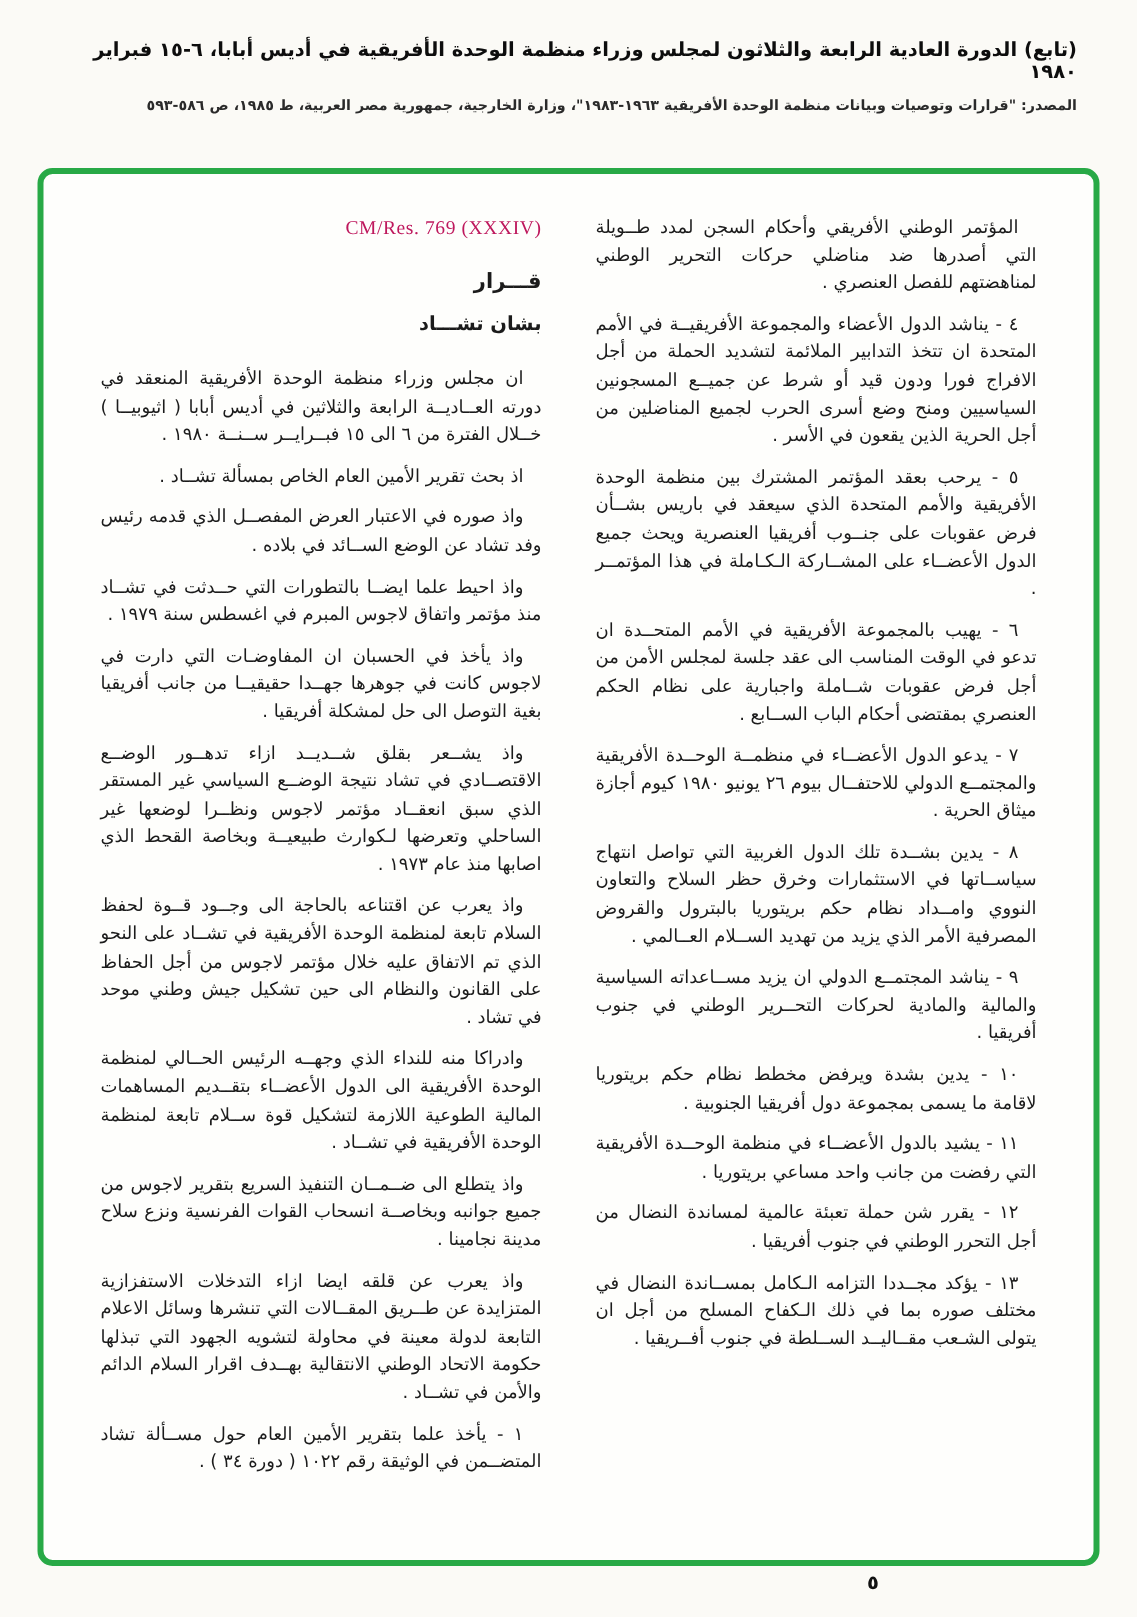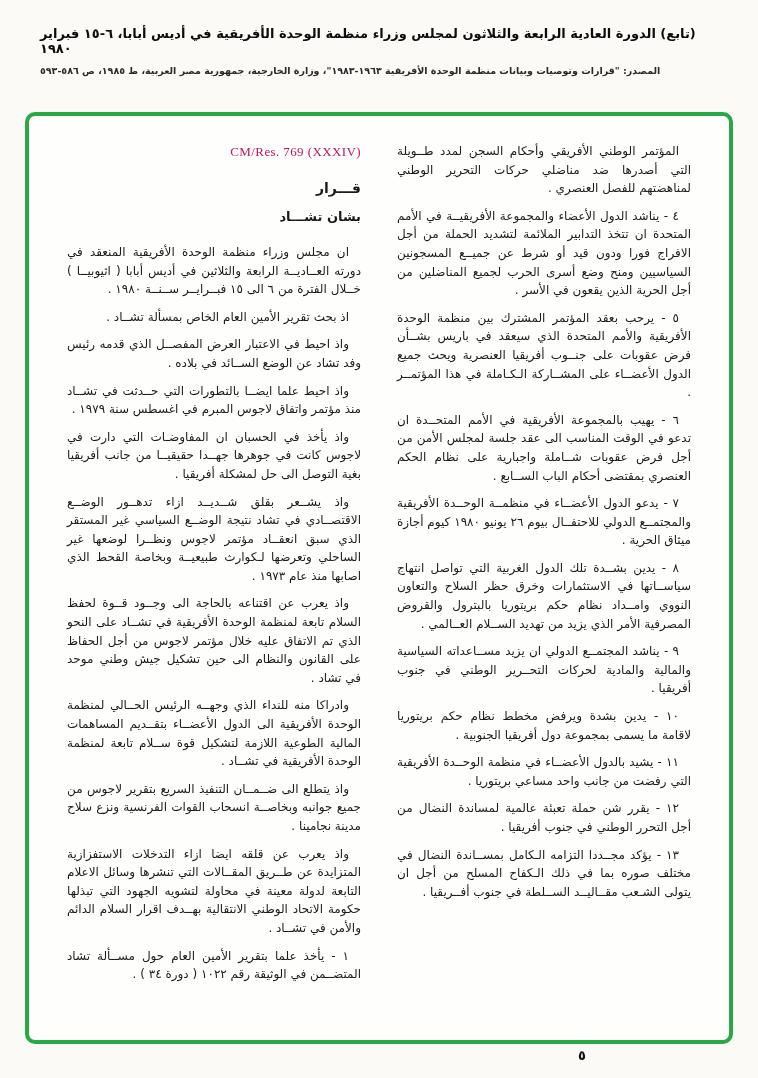--- a/index.html
+++ b/index.html
@@ -6,21 +6,21 @@
   html, body { width: 758px; height: 1078px; }
   body {
     position: relative;
     background: #fbfaf6;
     font-family: "DejaVu Sans", "Liberation Sans", sans-serif;
     color: #161616;
     overflow: hidden;
   }
   .page-header {
     direction: rtl;
-    text-align: left;
+    text-align: right;
     padding: 26px 40px 0 40px;
   }
   .header-line1 {
     font-size: 13px;
     font-weight: bold;
     letter-spacing: 0.2px;
     color: #0d0d0d;
   }
   .header-line2 {
     margin-top: 9px;
@@ -127,21 +127,21 @@
     <section class="col col-left">
       <div class="res-id">CM/Res. 769 (XXXIV)</div>
       <div class="res-title">قـــرار</div>
       <div class="res-subtitle">بشان تشـــاد</div>
       <div>
 
           <p class="para">ان مجلس وزراء منظمة الوحدة الأفريقية المنعقد في دورته العــاديــة الرابعة والثلاثين في أديس أبابا ( اثيوبيــا ) خــلال الفترة من ٦ الى ١٥ فبــرايــر ســنــة ١٩٨٠ .</p>
 
           <p class="para">اذ بحث تقرير الأمين العام الخاص بمسألة تشــاد .</p>
 
-          <p class="para">واذ احيط في الاعتبار العرض المفصــل الذي قدمه رئيس وفد تشاد عن الوضع الســائد في بلاده .</p>
+          <p class="para">واذ صوره في الاعتبار العرض المفصــل الذي قدمه رئيس وفد تشاد عن الوضع الســائد في بلاده .</p>
 
           <p class="para">واذ احيط علما ايضــا بالتطورات التي حــدثت في تشــاد منذ مؤتمر واتفاق لاجوس المبرم في اغسطس سنة ١٩٧٩ .</p>
 
           <p class="para">واذ يأخذ في الحسبان ان المفاوضـات التي دارت في لاجوس كانت في جوهرها جهــدا حقيقيــا من جانب أفريقيا بغية التوصل الى حل لمشكلة أفريقيا .</p>
 
           <p class="para">واذ يشــعر بقلق شــديــد ازاء تدهــور الوضــع الاقتصــادي في تشاد نتيجة الوضــع السياسي غير المستقر الذي سبق انعقــاد مؤتمر لاجوس ونظــرا لوضعها غير الساحلي وتعرضها لـكوارث طبيعيــة وبخاصة القحط الذي اصابها منذ عام ١٩٧٣ .</p>
 
           <p class="para">واذ يعرب عن اقتناعه بالحاجة الى وجــود قــوة لحفظ السلام تابعة لمنظمة الوحدة الأفريقية في تشــاد على النحو الذي تم الاتفاق عليه خلال مؤتمر لاجوس من أجل الحفاظ على القانون والنظام الى حين تشكيل جيش وطني موحد في تشاد .</p>
 
           <p class="para">وادراكا منه للنداء الذي وجهــه الرئيس الحــالي لمنظمة الوحدة الأفريقية الى الدول الأعضــاء بتقــديم المساهمات المالية الطوعية اللازمة لتشكيل قوة ســلام تابعة لمنظمة الوحدة الأفريقية في تشــاد .</p>

